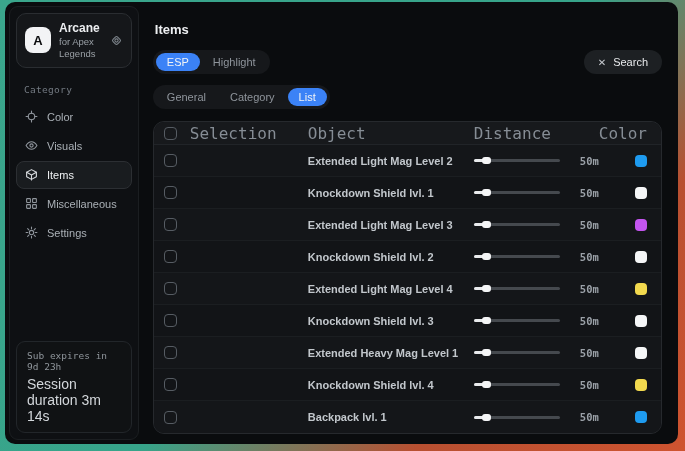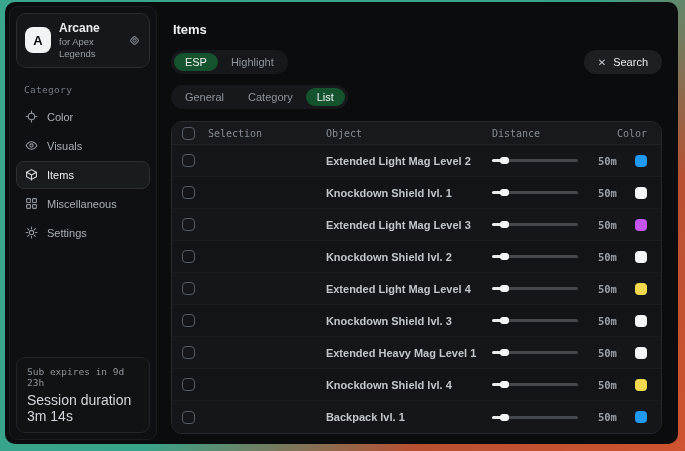--- a/index.html
+++ b/index.html
@@ -54,39 +54,39 @@
   
   .main{ flex:1; padding:10px 12px 6px 12px; display:flex; flex-direction:column; }
   .page-title{ font-size:13px; font-weight:bold; color:#eef0f2; margin:6px 0 0 2px; }
   .toolbar-row{ display:flex; align-items:center; justify-content:space-between; margin-top:13px; }
   .seg{
     display:inline-flex; align-items:center; background:#16181b; border-radius:14px; padding:3px; gap:2px;
   }
   .seg-tab{
     font-size:11px; color:#8f959c; padding:3px 11px; border-radius:11px; cursor:default;
   }
-  .seg-tab.active{ background:#14532d; color:#f1f3f5; }
+  .seg-tab.active{ background:#3b82f6; color:#f1f3f5; }
   .search-btn{
     display:inline-flex; align-items:center; gap:7px; background:#1d2023;
     border-radius:15px; padding:6px 14px; font-size:11px; color:#e8eaec; cursor:default;
   }
   .search-x{ font-size:10px; color:#c7cbd0; }
   .view-row{ margin-top:11px; }
   
   .table-card{
     margin-top:12px; flex:1; background:#121417; border:1px solid #26292d;
     border-radius:11px; overflow:hidden; display:flex; flex-direction:column;
   }
   .t-grid{
     display:grid; grid-template-columns:26px 118px 166px 125px 1fr;
     align-items:center; padding:0 10px;
   }
   .t-header{
     height:30px; background:#17191c; border-bottom:1px solid #212428;
-    font-family:"DejaVu Sans Mono",monospace; font-size:10px; color:#868d95;
+    font-family:"DejaVu Sans Mono",monospace; font-size:16px; color:#868d95;
   }
   .t-row{ height:32px; border-bottom:1px solid #1b1e21;font-weight:bold; }
   .t-row:last-child{ border-bottom:none; }
   .t-row:nth-child(odd){ background:#141619; }
   .checkbox{
     width:13px; height:13px; border:1.5px solid #565c63; border-radius:4px; display:inline-block;
   }
   .obj-cell{ font-size:11px; color:#c2c7cc; white-space:nowrap; overflow:hidden; }
   .dist-cell{ display:flex; align-items:center; }
   .slider{ position:relative; width:86px; height:3px; background:#45494e; border-radius:2px; }

